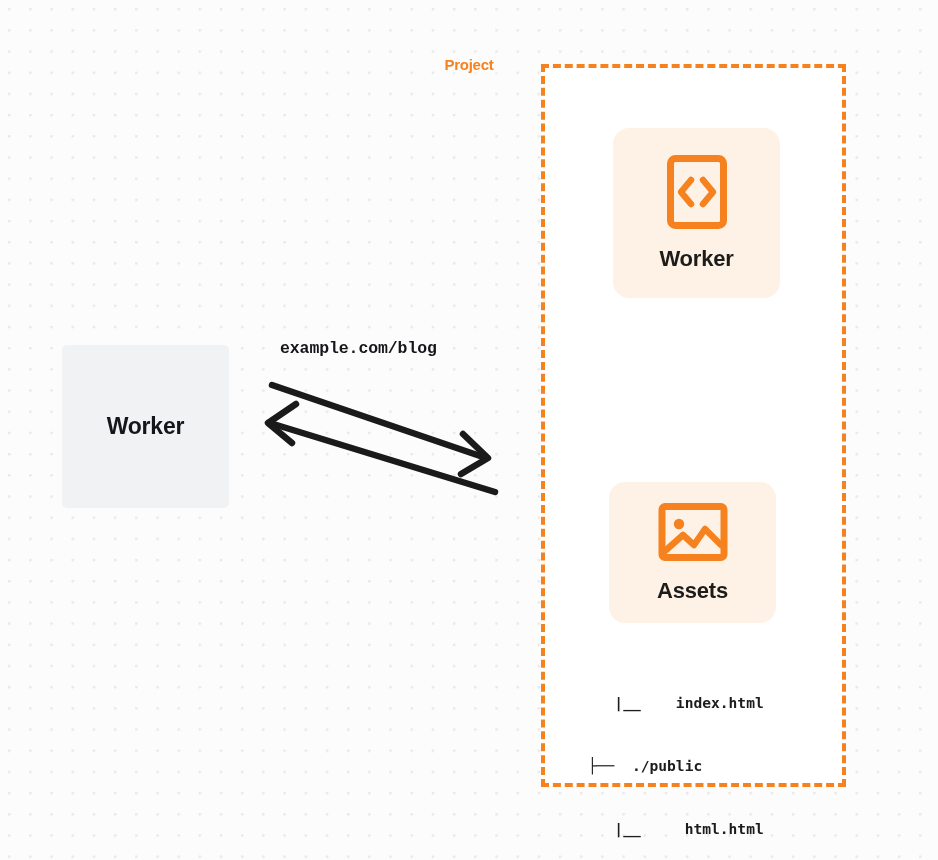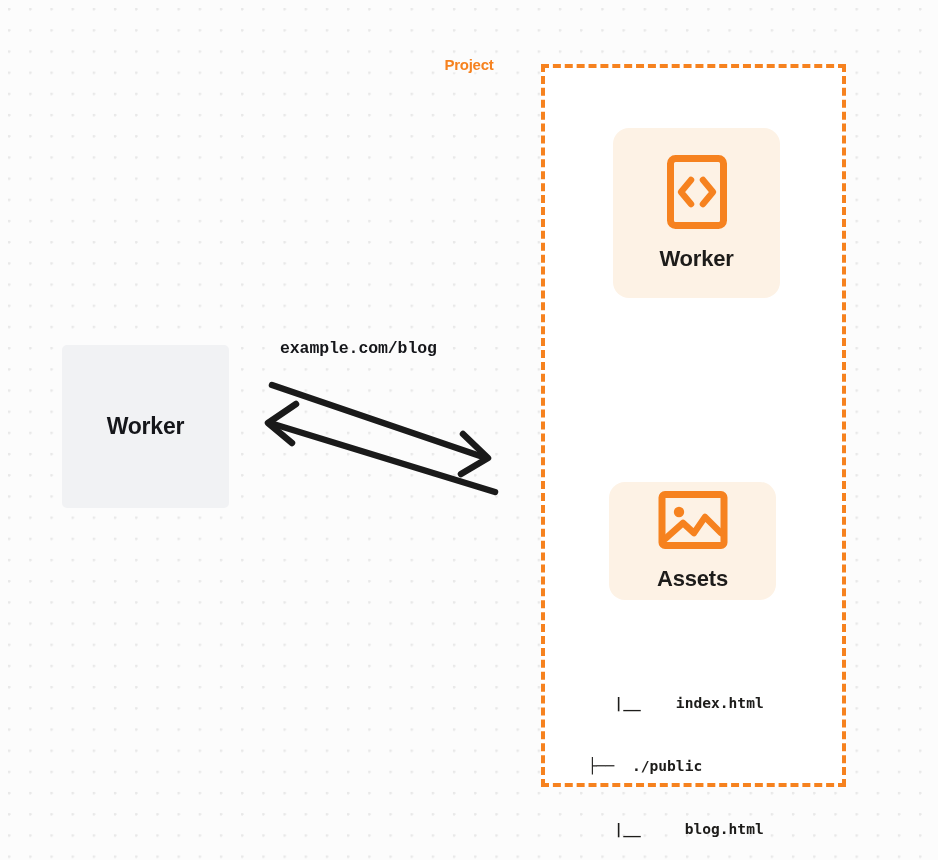--- a/index.html
+++ b/index.html
@@ -107,21 +107,21 @@
   #worker-card {
     left: 613px;
     top: 128px;
     width: 167px;
     height: 170px;
   }
   #assets-card {
     left: 609px;
     top: 482px;
     width: 167px;
-    height: 118px;
+    height: 141px;
   }
   .project-card .card-icon {
     line-height: 0;
     margin-bottom: 16px;
   }
   .project-card .card-label {
     font-size: 22px;
     font-weight: bold;
     color: #1d1c1a;
     letter-spacing: -0.2px;
@@ -188,17 +188,17 @@
         <circle cx="21" cy="22" r="5.2" fill="#f6821f"></circle>
         <path d="M 7 49 L 25 33 L 36 43 L 47 27 L 63 43" fill="none" stroke="#f6821f" stroke-width="6.5" stroke-linecap="round" stroke-linejoin="round"></path>
       </svg>
     </span>
     <span class="card-label">Assets</span>
   </div>
 
   <div id="file-tree">
     <div class="tree-row">   |__    index.html</div>
     <div class="tree-row">├──  ./public</div>
-    <div class="tree-row">   |__     blog.html</div>
+    <div class="tree-row">   |__     html.html</div>
     
   </div>
 
 </div>
 
 </body></html>

